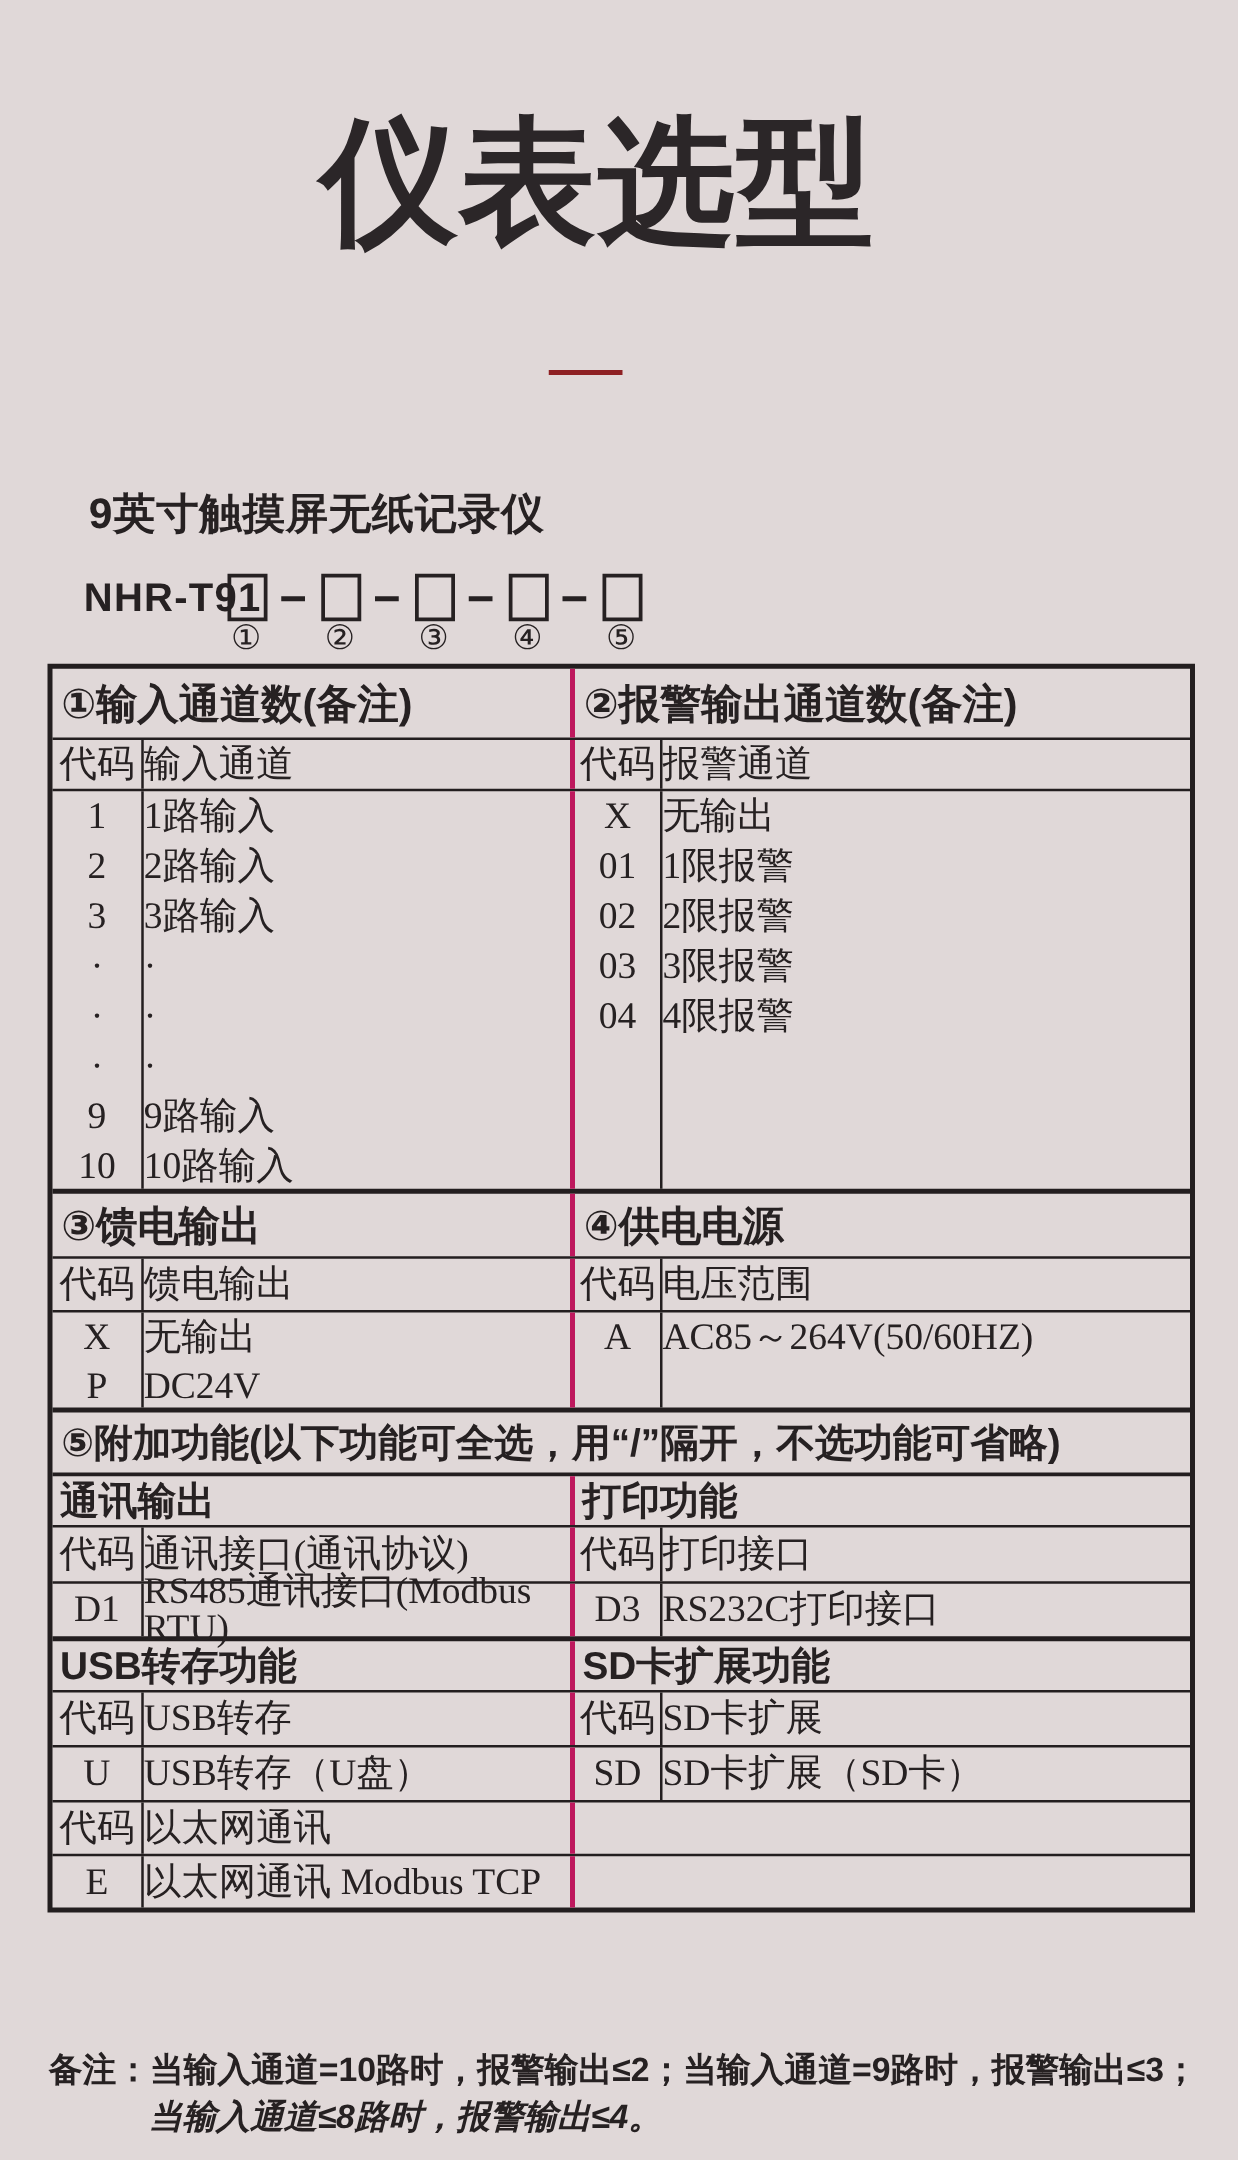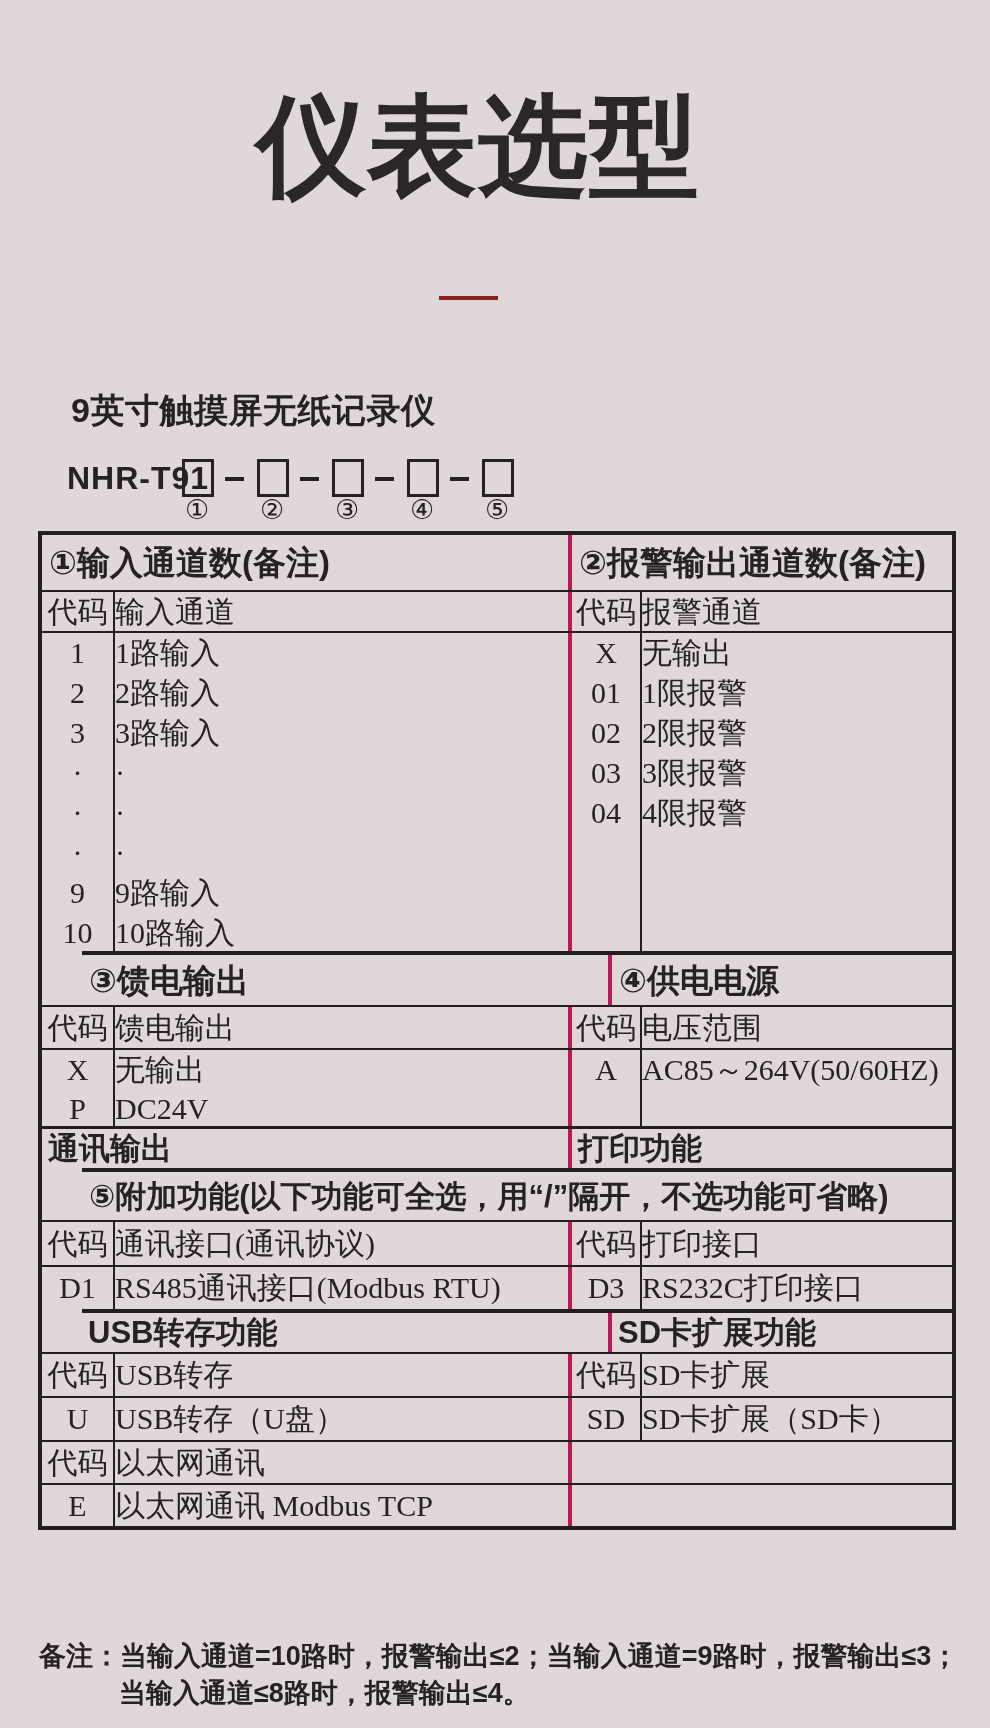--- a/index.html
+++ b/index.html
@@ -34,22 +34,22 @@
   .pos-label{position:absolute;top:494px;font-size:27px;transform:translateX(-50%);white-space:nowrap;}
 
   
   .sel-table{
     left:38px;top:531px;width:918px;box-sizing:border-box;
     border:4px solid #231e1f;font-size:30px;line-height:1;
   }
   .tr{display:flex;border-top:2px solid #231e1f;box-sizing:border-box;}
   .tr.first{border-top:0;}
   .tr.sep3{border-top-width:3px;}
-  .tr.sep4{border-top-width:4px;margin-left:40px;}
-  .lh{width:526px;display:flex;box-sizing:border-box;}
+  .tr.sep4{border-top-width:4px;}
+  .lh{width:414px;display:flex;box-sizing:border-box;}
   .rh{flex:1;display:flex;border-left:4px solid #be185d;box-sizing:border-box;}
   .full{flex:1;display:flex;align-items:center;box-sizing:border-box;}
   .codeL{width:73px;border-right:2px solid #231e1f;box-sizing:border-box;}
   .codeR{width:70px;border-right:2px solid #231e1f;box-sizing:border-box;}
   .desc{flex:1;box-sizing:border-box;}
   .cc{display:flex;align-items:center;justify-content:center;text-align:center;}
   .vc{display:flex;align-items:center;}
   .stack{display:flex;flex-direction:column;}
   .stack.ctr{align-items:center;}
   .ln40{height:40px;line-height:40px;white-space:nowrap;}
@@ -58,21 +58,21 @@
     font-family:"Liberation Sans","DejaVu Sans",sans-serif;font-weight:bold;
     font-size:33px;padding-left:7px;white-space:nowrap;
   }
   .half-title{
     font-family:"Liberation Sans","DejaVu Sans",sans-serif;font-weight:bold;
     font-size:31px;padding-left:6px;white-space:nowrap;
   }
   .addon-title{font-size:31px;}
 
   .footnote-1{left:39px;top:1638px;}
-  .footnote-2{left:119px;top:1675px;}
+  .footnote-2{left:119px;top:1675px;font-style:italic;}
   .fn{
     font-family:"Liberation Sans","DejaVu Sans",sans-serif;font-weight:bold;
     font-size:27px;white-space:nowrap;letter-spacing:0;
   }
 </style>
 </head>
 <body>
 
 <div class="abs page-title">仪表选型</div>
 <div class="abs accent-dash"></div>
@@ -193,33 +193,33 @@
     <div class="rh">
       <div class="codeR stack ctr">
         <div class="ln39">A</div>
       </div>
       <div class="desc stack">
         <div class="ln39">AC85～264V(50/60HZ)</div>
       </div>
     </div>
   </div>
 
-  <div class="tr sep3" style="height:42px">
-    <div class="lh">
-        <div class="full half-title">通讯输出</div>
-      </div>
-    <div class="rh">
-        <div class="full half-title">打印功能</div>
-      </div>
-  </div>
-
   <div class="tr sep4" style="height:52px">
     <div class="full sec-title addon-title">⑤附加功能(以下功能可全选，用“/”隔开，不选功能可省略)</div>
   </div>
 
+  <div class="tr sep3" style="height:42px">
+    <div class="lh">
+        <div class="full half-title">通讯输出</div>
+      </div>
+    <div class="rh">
+        <div class="full half-title">打印功能</div>
+      </div>
+  </div>
+
   <div class="tr" style="height:45px">
     <div class="lh">
       <div class="codeL cc">代码</div>
       <div class="desc vc">通讯接口(通讯协议)</div>
     </div>
     <div class="rh">
       <div class="codeR cc">代码</div>
       <div class="desc vc">打印接口</div>
     </div>
   </div>

